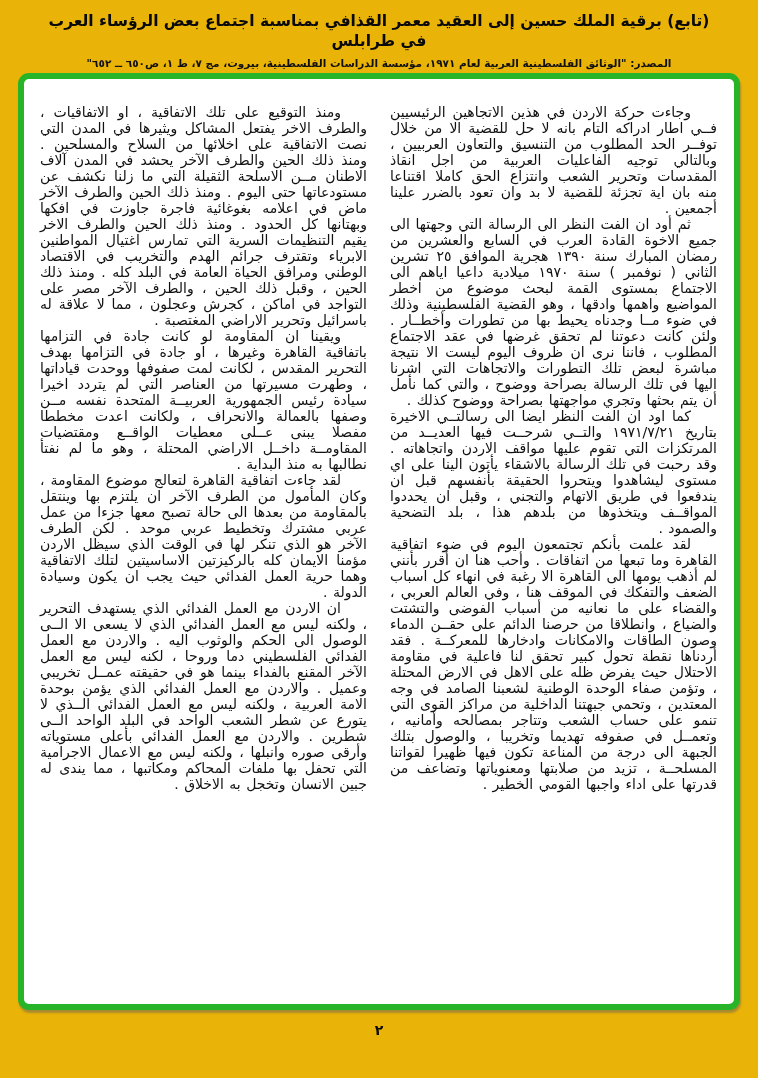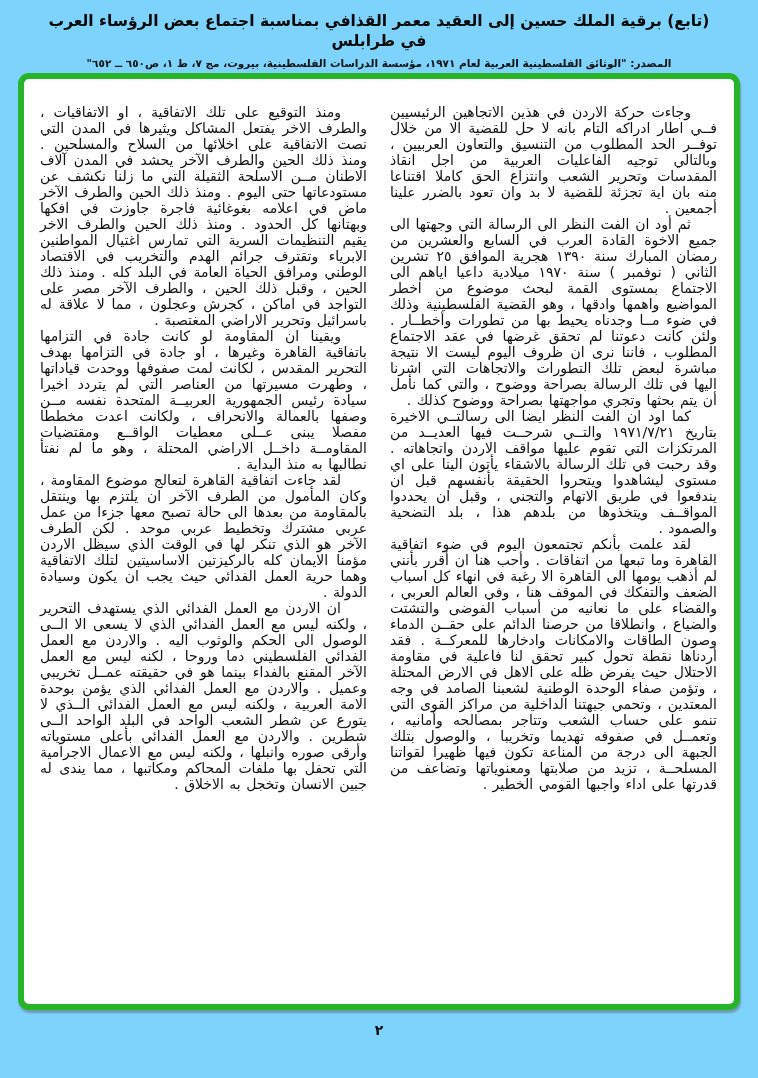--- a/index.html
+++ b/index.html
@@ -5,21 +5,21 @@
   html, body {
     margin: 0;
     padding: 0;
     background: #ffffff;
     font-family: "DejaVu Sans", sans-serif;
   }
   .page {
     position: relative;
     width: 758px;
     height: 1078px;
-    background: #7dd3fc;
+    background: #eab308;
     overflow: hidden;
     color: #0d0d0d;
   }
   .doc-title {
     direction: rtl;
     text-align: center;
     font-weight: bold;
     font-size: 15.5px;
     line-height: 20px;
     padding-top: 11px;

